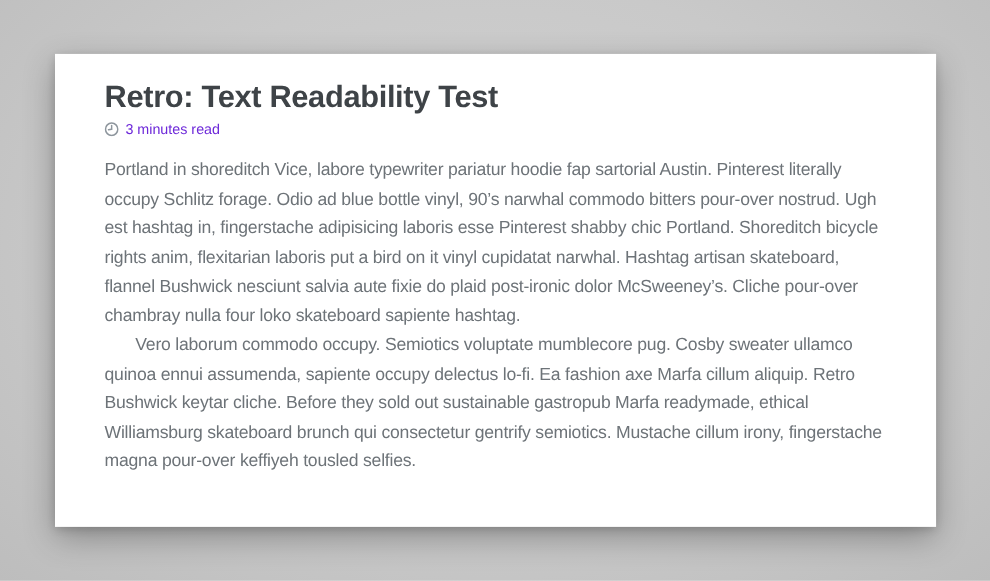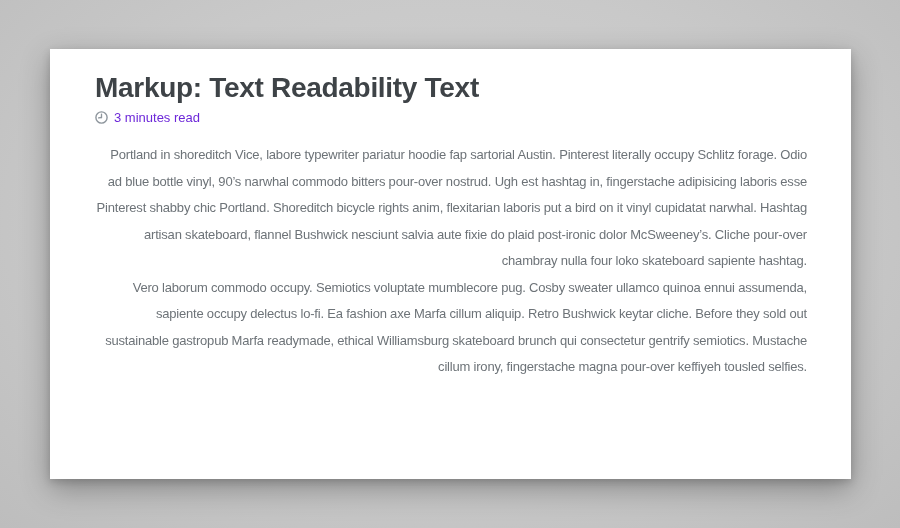--- a/index.html
+++ b/index.html
@@ -37,33 +37,32 @@
     gap: 6px;
     margin-top: 2px;
     height: 18px;
     font-size: 13px;
     color: #6d28d9;
   }
   .post-meta svg { display: block; }
   .post-body {
     margin-top: 16px;
     color: #6d7378;
-    font-size: 13px;
+    font-size: 16px;
     line-height: 26.5px;
     letter-spacing: -0.2px;
-    text-align: right;
   }
   .post-body p { margin: 0; }
   .post-body p + p { text-indent: 28px; }
 </style>
 </head>
 <body>
 
 <div class="post-card">
-  <h1 class="post-title">Markup: Text Readability Text</h1>
+  <h1 class="post-title">Retro: Text Readability Test</h1>
 
   <div class="post-meta">
     <span>
       <svg width="13" height="13" viewBox="0 0 13 13" fill="none">
         <circle cx="6.5" cy="6.5" r="5.6" stroke="#8e969d" stroke-width="1.4"></circle>
         <line x1="6.5" y1="6.5" x2="6.5" y2="3.1" stroke="#8e969d" stroke-width="1.3" stroke-linecap="round"></line>
         <line x1="6.5" y1="6.5" x2="3.6" y2="6.9" stroke="#8e969d" stroke-width="1.3" stroke-linecap="round"></line>
       </svg>
     </span>
     <span>3 minutes read</span>

